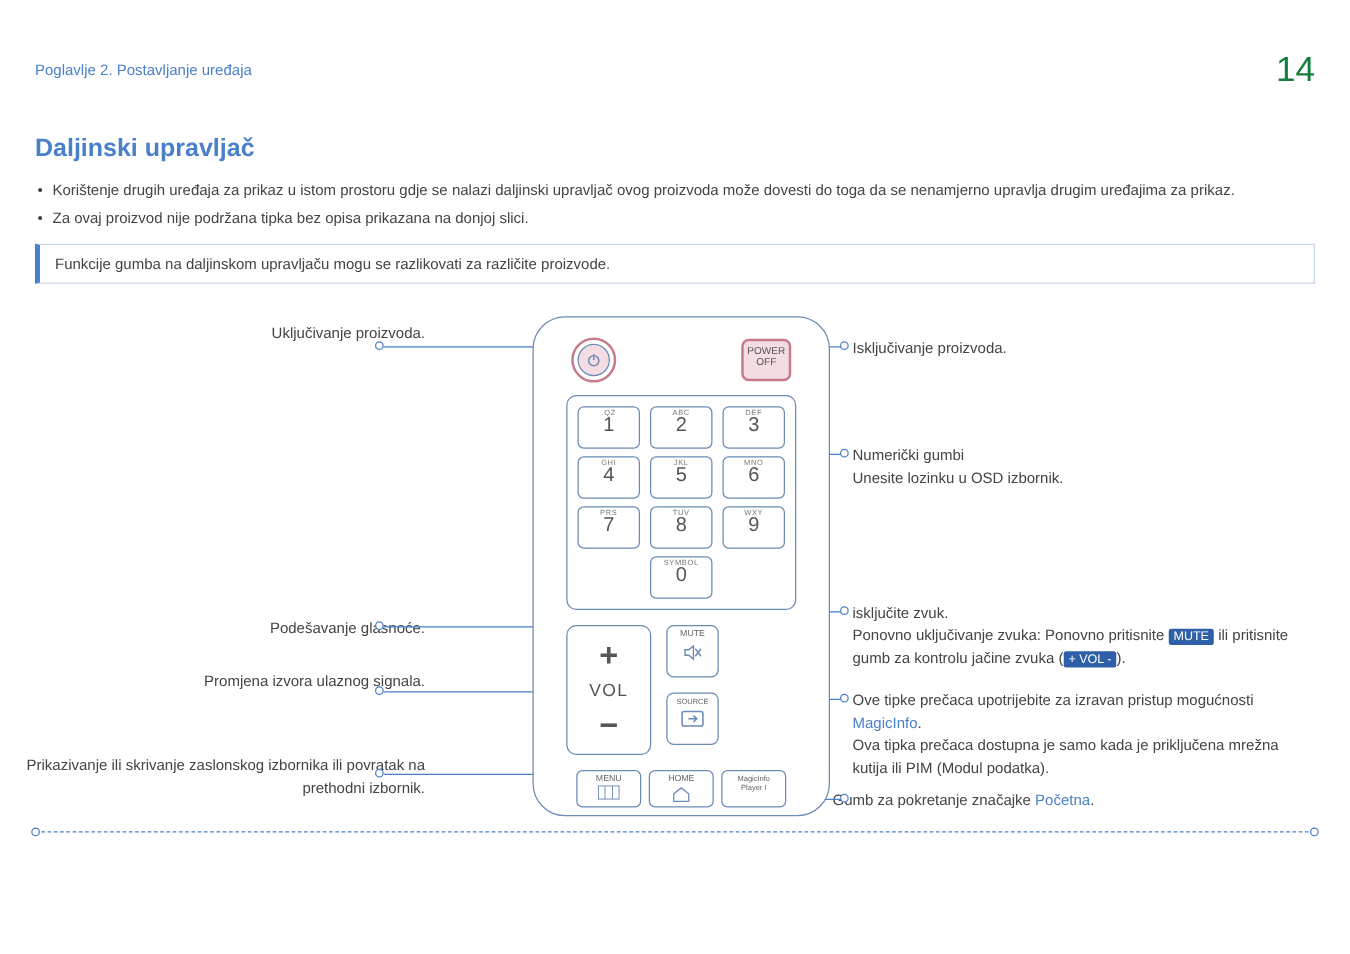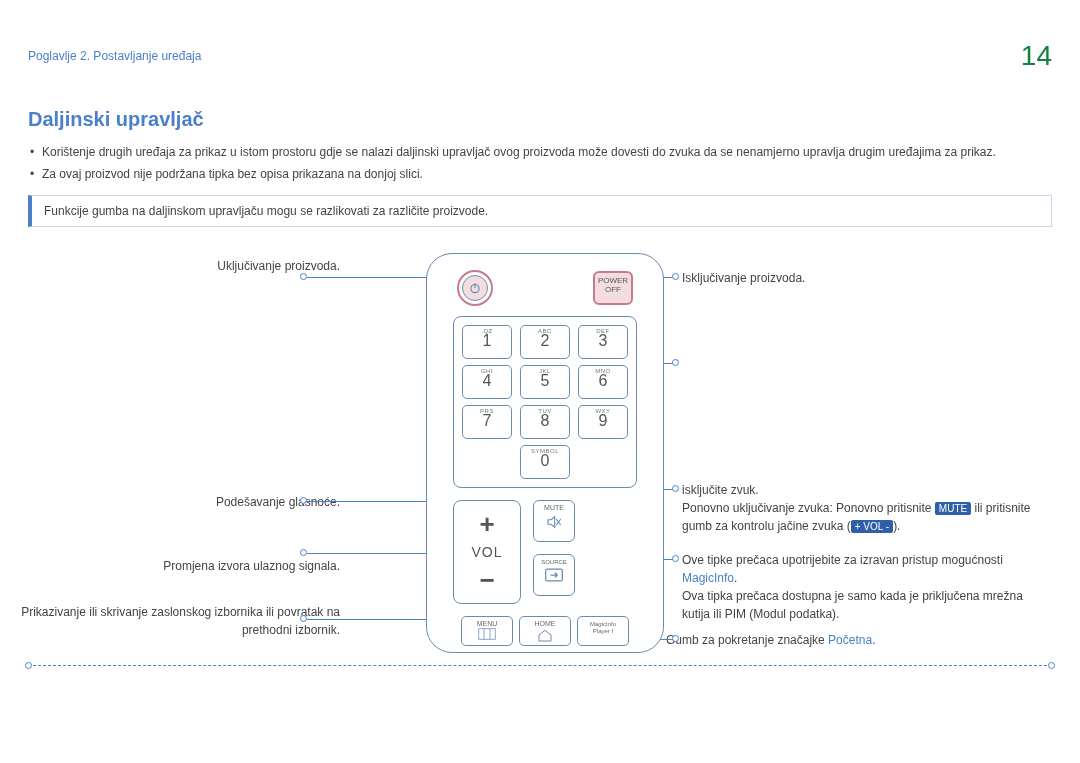--- a/index.html
+++ b/index.html
@@ -55,51 +55,55 @@
 
 <div class="page">
   <div class="header">
     <div class="chapter">Poglavlje 2. Postavljanje uređaja</div>
     <div class="pagenum">14</div>
   </div>
 
   <h2 class="title">Daljinski upravljač</h2>
 
   <ul class="bullets">
-    <li>Korištenje drugih uređaja za prikaz u istom prostoru gdje se nalazi daljinski upravljač ovog proizvoda može dovesti do zvuka da se nenamjerno upravlja drugim uređajima za prikaz.</li>
+    <li>Korištenje drugih uređaja za prikaz u istom prostoru gdje se nalazi daljinski upravljač ovog proizvoda može dovesti do toga da se nenamjerno upravlja drugim uređajima za prikaz.</li>
     <li>Za ovaj proizvod nije podržana tipka bez opisa prikazana na donjoj slici.</li>
   </ul>
 
   <div class="notebox">Funkcije gumba na daljinskom upravljaču mogu se razlikovati za različite proizvode.</div>
 
   <div class="diagram">
 
     <div class="lbl left" style="top:12px;right:712px">Uključivanje proizvoda.</div>
     <div class="lbl left" style="top:248px;right:712px">Podešavanje glasnoće.</div>
-    <div class="lbl left" style="top:312px;right:712px">Promjena izvora ulaznog signala.</div>
+    <div class="lbl left" style="top:291px;right:712px">Promjena izvora ulaznog signala.</div>
     <div class="lbl left" style="top:358px;right:712px;width:350px">Prikazivanje ili skrivanje zaslonskog izbornika ili povratak na prethodni izbornik.</div>
 
     <div class="stop" style="top:28px;left:272px"></div>
     <div class="leader" style="top:32px;left:279px;width:168px"></div>
     <div class="stop fill" style="top:28px;left:445px"></div>
 
     <div class="stop" style="top:252px;left:272px"></div>
     <div class="leader" style="top:256px;left:279px;width:148px"></div>
     <div class="stop fill" style="top:252px;left:425px"></div>
 
     <div class="stop" style="top:304px;left:272px"></div>
     <div class="leader" style="top:308px;left:279px;width:212px"></div>
     <div class="stop fill" style="top:304px;left:489px"></div>
 
     <div class="stop" style="top:370px;left:272px"></div>
     <div class="leader" style="top:374px;left:279px;width:160px"></div>
     <div class="stop fill" style="top:370px;left:437px"></div>
 
     <div class="lbl right" style="top:24px;left:654px">Isključivanje proizvoda.</div>
 
+    <div class="lbl right" style="top:110px;left:654px;width:340px">
+      <span>Numerički gumbi</span><br>
+      <span>Unesite lozinku u OSD izbornik.</span>
+    </div>
 
     <div class="lbl right" style="top:236px;left:654px;width:360px">
       <span>isključite zvuk.</span><br>
       <span>Ponovno uključivanje zvuka: Ponovno pritisnite </span><span class="tag">MUTE</span><span> ili pritisnite gumb za kontrolu jačine zvuka (</span><span class="tag">+ VOL -</span><span>).</span>
     </div>
 
     <div class="lbl right" style="top:306px;left:654px;width:360px">
       <span>Ove tipke prečaca upotrijebite za izravan pristup mogućnosti </span><span class="blue">MagicInfo</span><span>.</span><br>
       <span>Ova tipka prečaca dostupna je samo kada je priključena mrežna kutija ili PIM (Modul podatka).</span>
     </div>

